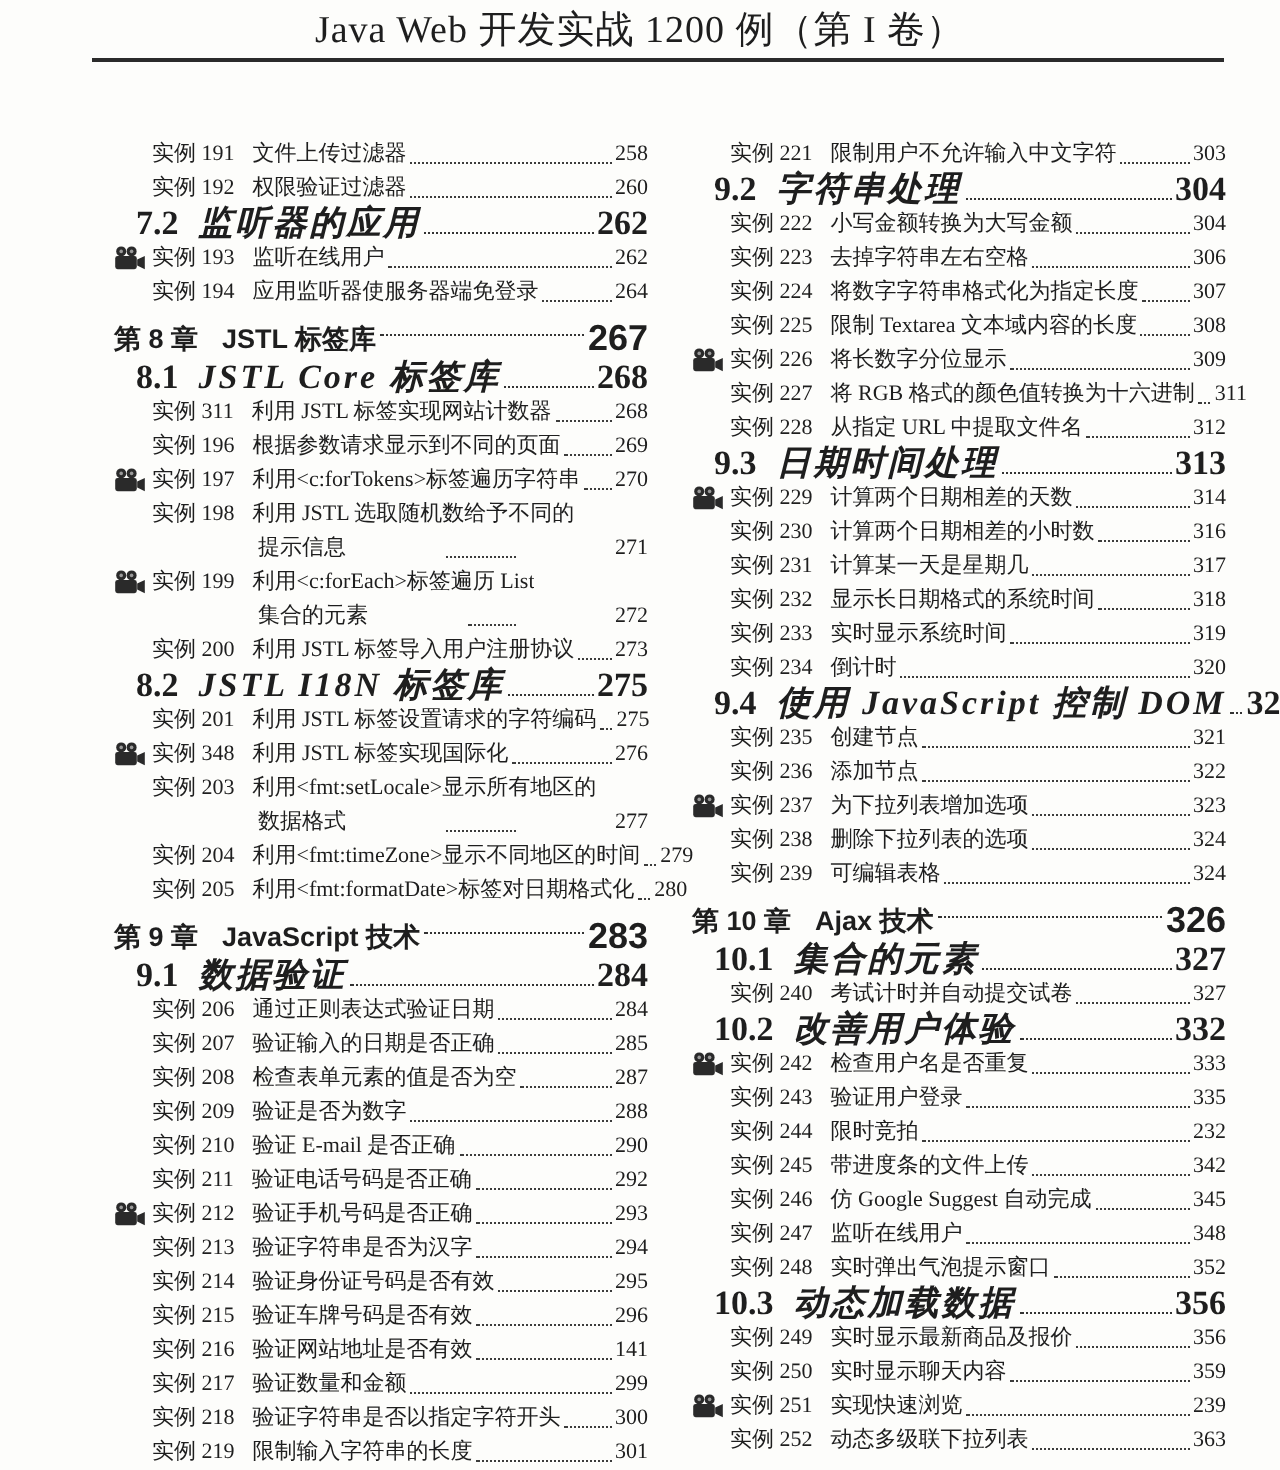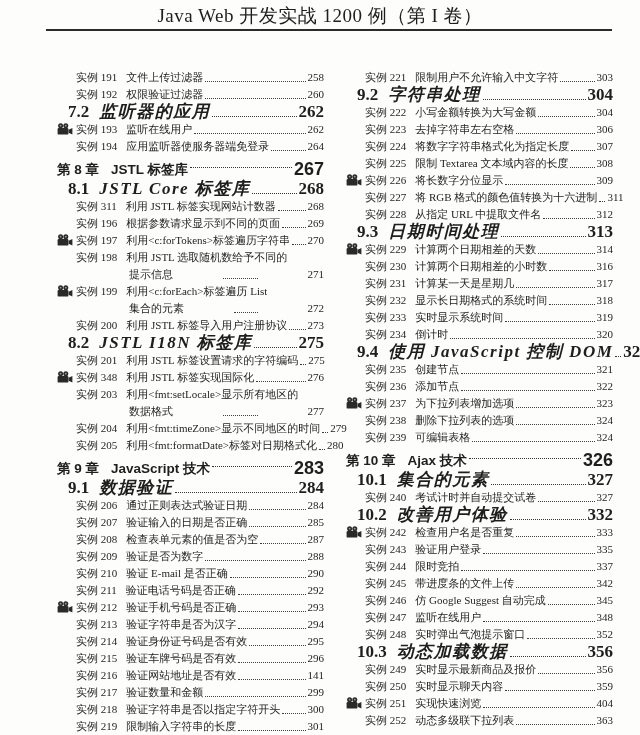--- a/index.html
+++ b/index.html
@@ -598,21 +598,21 @@
         <span class="lbl">实例 243</span>
         <span class="ttl">验证用户登录</span>
         <span class="leader"></span>
         <span class="page-num">335</span>
       </div>
       <div class="row example">
         <span class="icon-slot"></span>
         <span class="lbl">实例 244</span>
         <span class="ttl">限时竞拍</span>
         <span class="leader"></span>
-        <span class="page-num">337</span>
+        <span class="page-num">232</span>
       </div>
       <div class="row example">
         <span class="icon-slot"></span>
         <span class="lbl">实例 245</span>
         <span class="ttl">带进度条的文件上传</span>
         <span class="leader"></span>
         <span class="page-num">342</span>
       </div>
       <div class="row example">
         <span class="icon-slot"></span>
@@ -662,21 +662,21 @@
             <circle cx="8.8" cy="2.7" r="2.5" fill="#2a2a2a"></circle>
             <circle cx="3.6" cy="2.7" r="0.9" fill="#9a9a9a"></circle>
             <circle cx="8.8" cy="2.7" r="0.9" fill="#9a9a9a"></circle>
             <rect x="0.6" y="5" width="10.8" height="6.6" rx="1.2" fill="#2a2a2a"></rect>
             <path d="M11.6 6.8 L15.4 5 V11.6 L11.6 9.8 Z" fill="#2a2a2a"></path>
           </svg>
         </span>
         <span class="lbl">实例 251</span>
         <span class="ttl">实现快速浏览</span>
         <span class="leader"></span>
-        <span class="page-num">404</span>
+        <span class="page-num">239</span>
       </div>
       <div class="row example">
         <span class="icon-slot"></span>
         <span class="lbl">实例 252</span>
         <span class="ttl">动态多级联下拉列表</span>
         <span class="leader"></span>
         <span class="page-num">363</span>
       </div>
     </div>
 </div>

